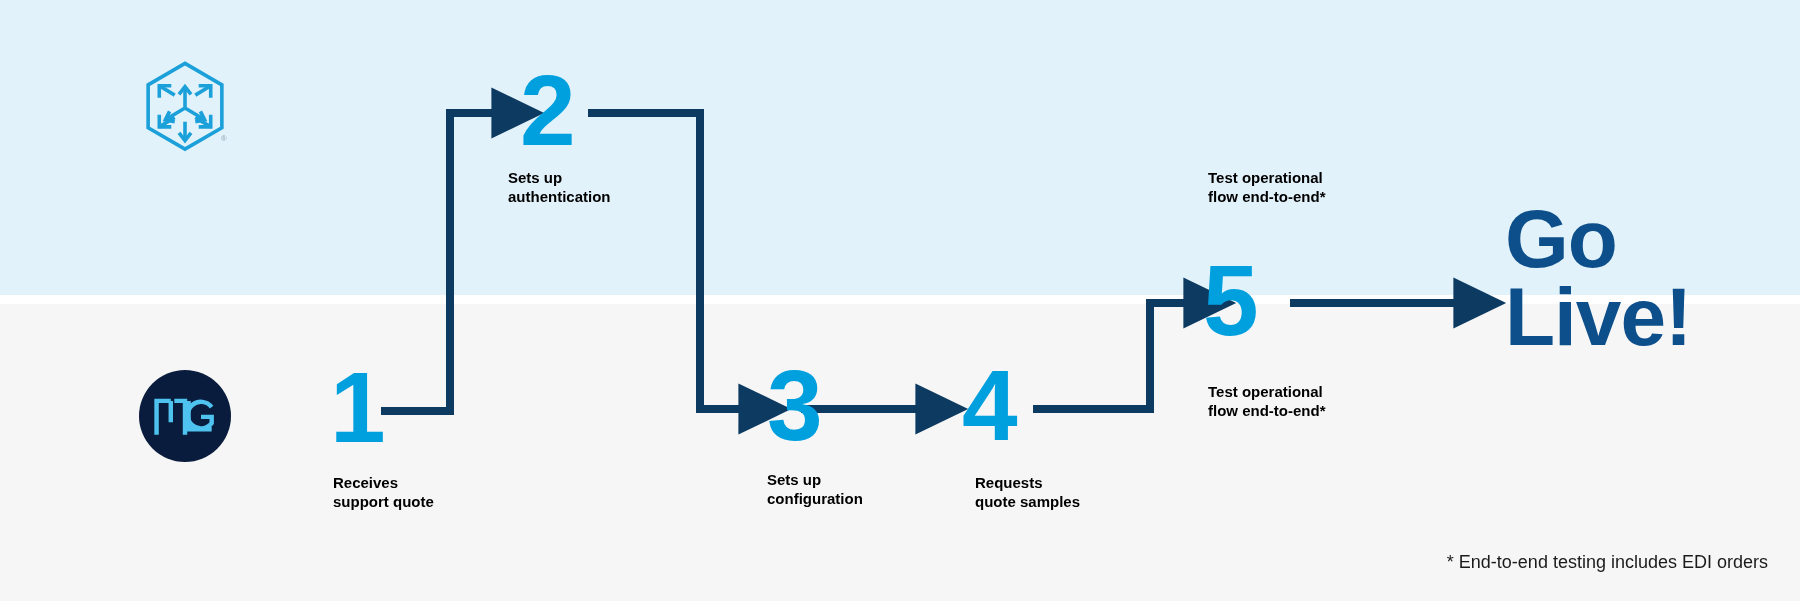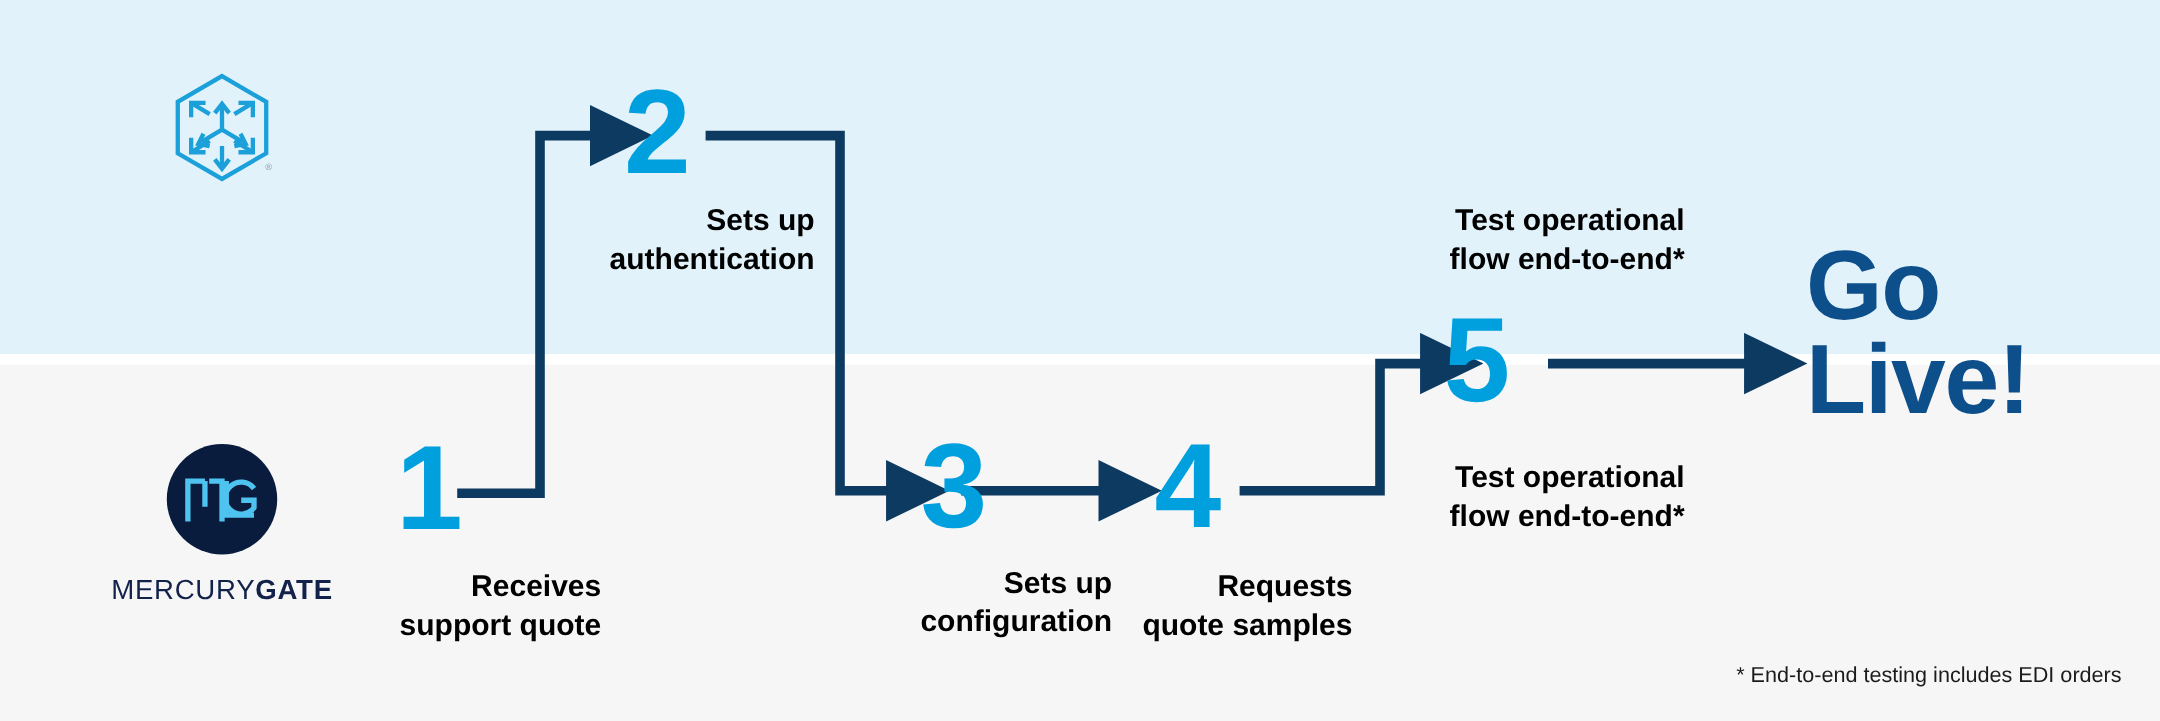--- a/index.html
+++ b/index.html
@@ -30,22 +30,22 @@
              display:flex;align-items:center;justify-content:center;}
   #mg-word{margin-top:16px;font-size:23px;letter-spacing:.6px;color:#12224a;white-space:nowrap;}
   #mg-word .light{font-weight:normal;}
   #mg-word .bold{font-weight:bold;}
 
   
   .step-num{position:absolute;color:#00A0DF;font-weight:bold;line-height:1;
             font-family:"Liberation Sans", sans-serif;font-size:96px;}
 
   
-  .step-label{position:absolute;color:#000000;font-weight:bold;font-size:25px;line-height:1.28;
-              font-family:"Liberation Sans", sans-serif;white-space:pre-line;text-align:right;}
+  .step-label{position:absolute;color:#000000;font-weight:bold;font-size:15px;line-height:1.28;
+              font-family:"Liberation Sans", sans-serif;white-space:pre-line;}
 
   
   #golive{position:absolute;left:1505px;top:200px;color:#0d4f8b;font-weight:bold;
           font-size:82px;line-height:.95;letter-spacing:-1px;white-space:pre-line;
           font-family:"Liberation Sans", sans-serif;}
 
   
   #footnote{position:absolute;right:32px;top:552px;font-size:18px;color:#1b1b1b;
             font-family:"Liberation Sans", sans-serif;}
 </style>
@@ -116,38 +116,35 @@
         <g fill="none" stroke="#4ec3f0" stroke-width="5">
 
           <path d="M4,44 L4,6 L20,6 M20,6 L20,30"></path>
           <path d="M24,6 L36,6 L36,44"></path>
 
           <path d="M40,6 L40,38 L66,38"></path>
           <path d="M66,13 A15,15 0 1 0 66,31 L66,24 L54,24"></path>
         </g>
       </svg>
     </div>
-    <div id="mg-word">
-      <span class="light">MERCURY</span><span class="bold">GATE</span>
-    </div>
   </div>
 
   <div class="step-num" style="left:330px;top:357px;font-size:100px;">1</div>
   <div class="step-num" style="left:520px;top:60px;font-size:100px;">2</div>
   <div class="step-num" style="left:767px;top:355px;font-size:100px;">3</div>
   <div class="step-num" style="left:962px;top:355px;font-size:100px;">4</div>
   <div class="step-num" style="left:1203px;top:250px;font-size:100px;">5</div>
 
   <div class="step-label" style="left:333px;top:473px;">Receives
 support quote</div>
   <div class="step-label" style="left:508px;top:168px;">Sets up
 authentication</div>
   <div class="step-label" style="left:767px;top:470px;">Sets up
 configuration</div>
-  <div class="step-label" style="left:952px;top:473px;">Requests
+  <div class="step-label" style="left:975px;top:473px;">Requests
 quote samples</div>
   <div class="step-label" style="left:1208px;top:168px;">Test operational
 flow end-to-end*</div>
   <div class="step-label" style="left:1208px;top:382px;">Test operational
 flow end-to-end*</div>
 
   <div id="footnote">* End-to-end testing includes EDI orders</div>
 
   <div id="golive">Go
 Live!</div>

